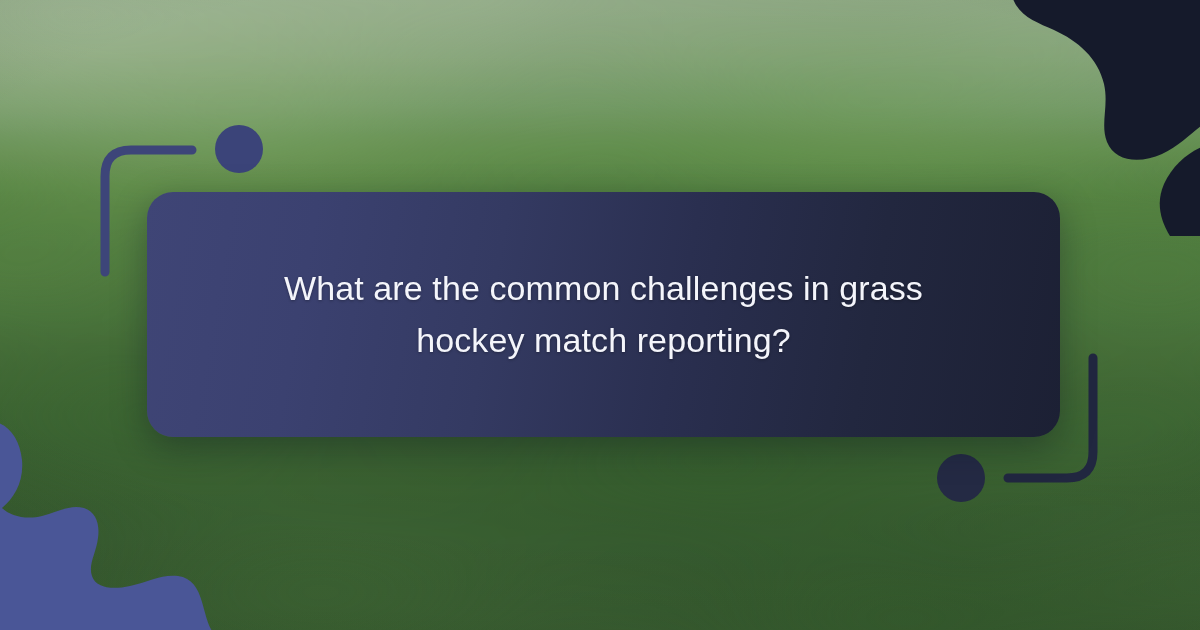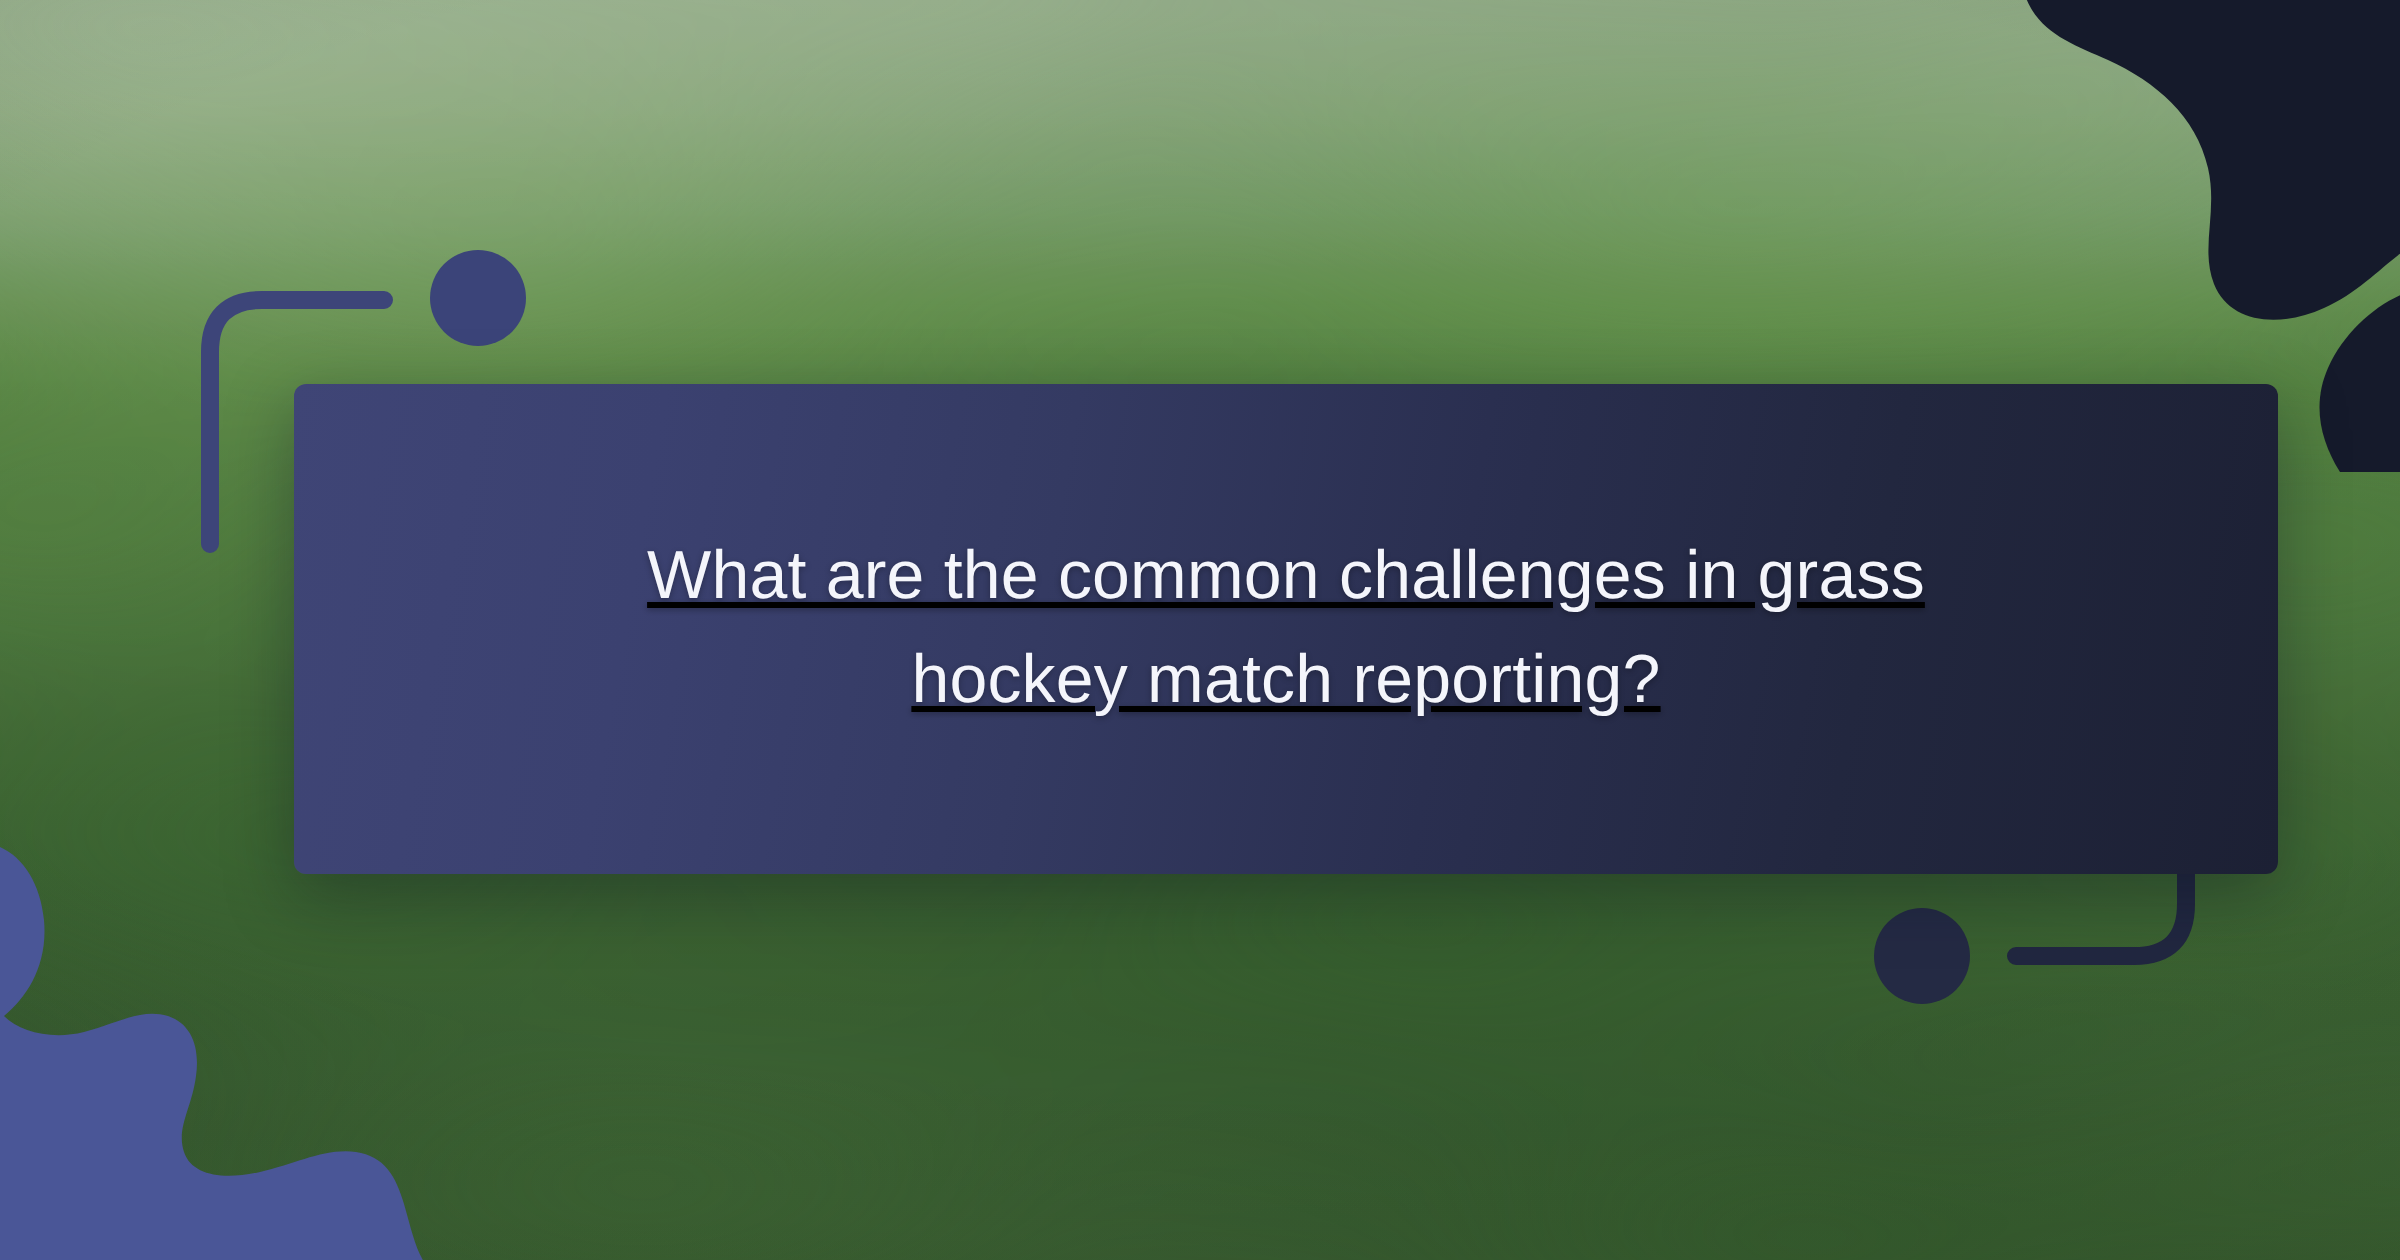--- a/index.html
+++ b/index.html
@@ -77,35 +77,34 @@
   .blob-bl { left:-4px; bottom:-4px; width:240px; height:230px; }
 
   
   .deco { position:absolute; top:0; left:0; width:1200px; height:630px;
           pointer-events:none; }
 
   
   .card {
     position:absolute;
     left:147px; top:192px;
-    width:992px; height:245px;
-    border-radius:6px;
+    width:913px; height:245px;
+    border-radius:26px;
     background:linear-gradient(100deg,
         #3f4576 0%,
         #3b4170 18%,
         #343a62 38%,
         #2a2f50 58%,
         #22273f 78%,
         #1c2034 100%);
     box-shadow:0 10px 34px rgba(10,16,30,.34);
     display:flex;
     align-items:center;
     justify-content:center;
     padding:26px 54px;
-    text-decoration:underline;
   }
   .card-question {
     color:#f4f5fb;
     font-size:34px;
     line-height:1.52;
     font-weight:400;
     text-align:center;
     letter-spacing:.1px;
     text-shadow:0 1px 3px rgba(0,0,0,.30);
     max-width:740px;

